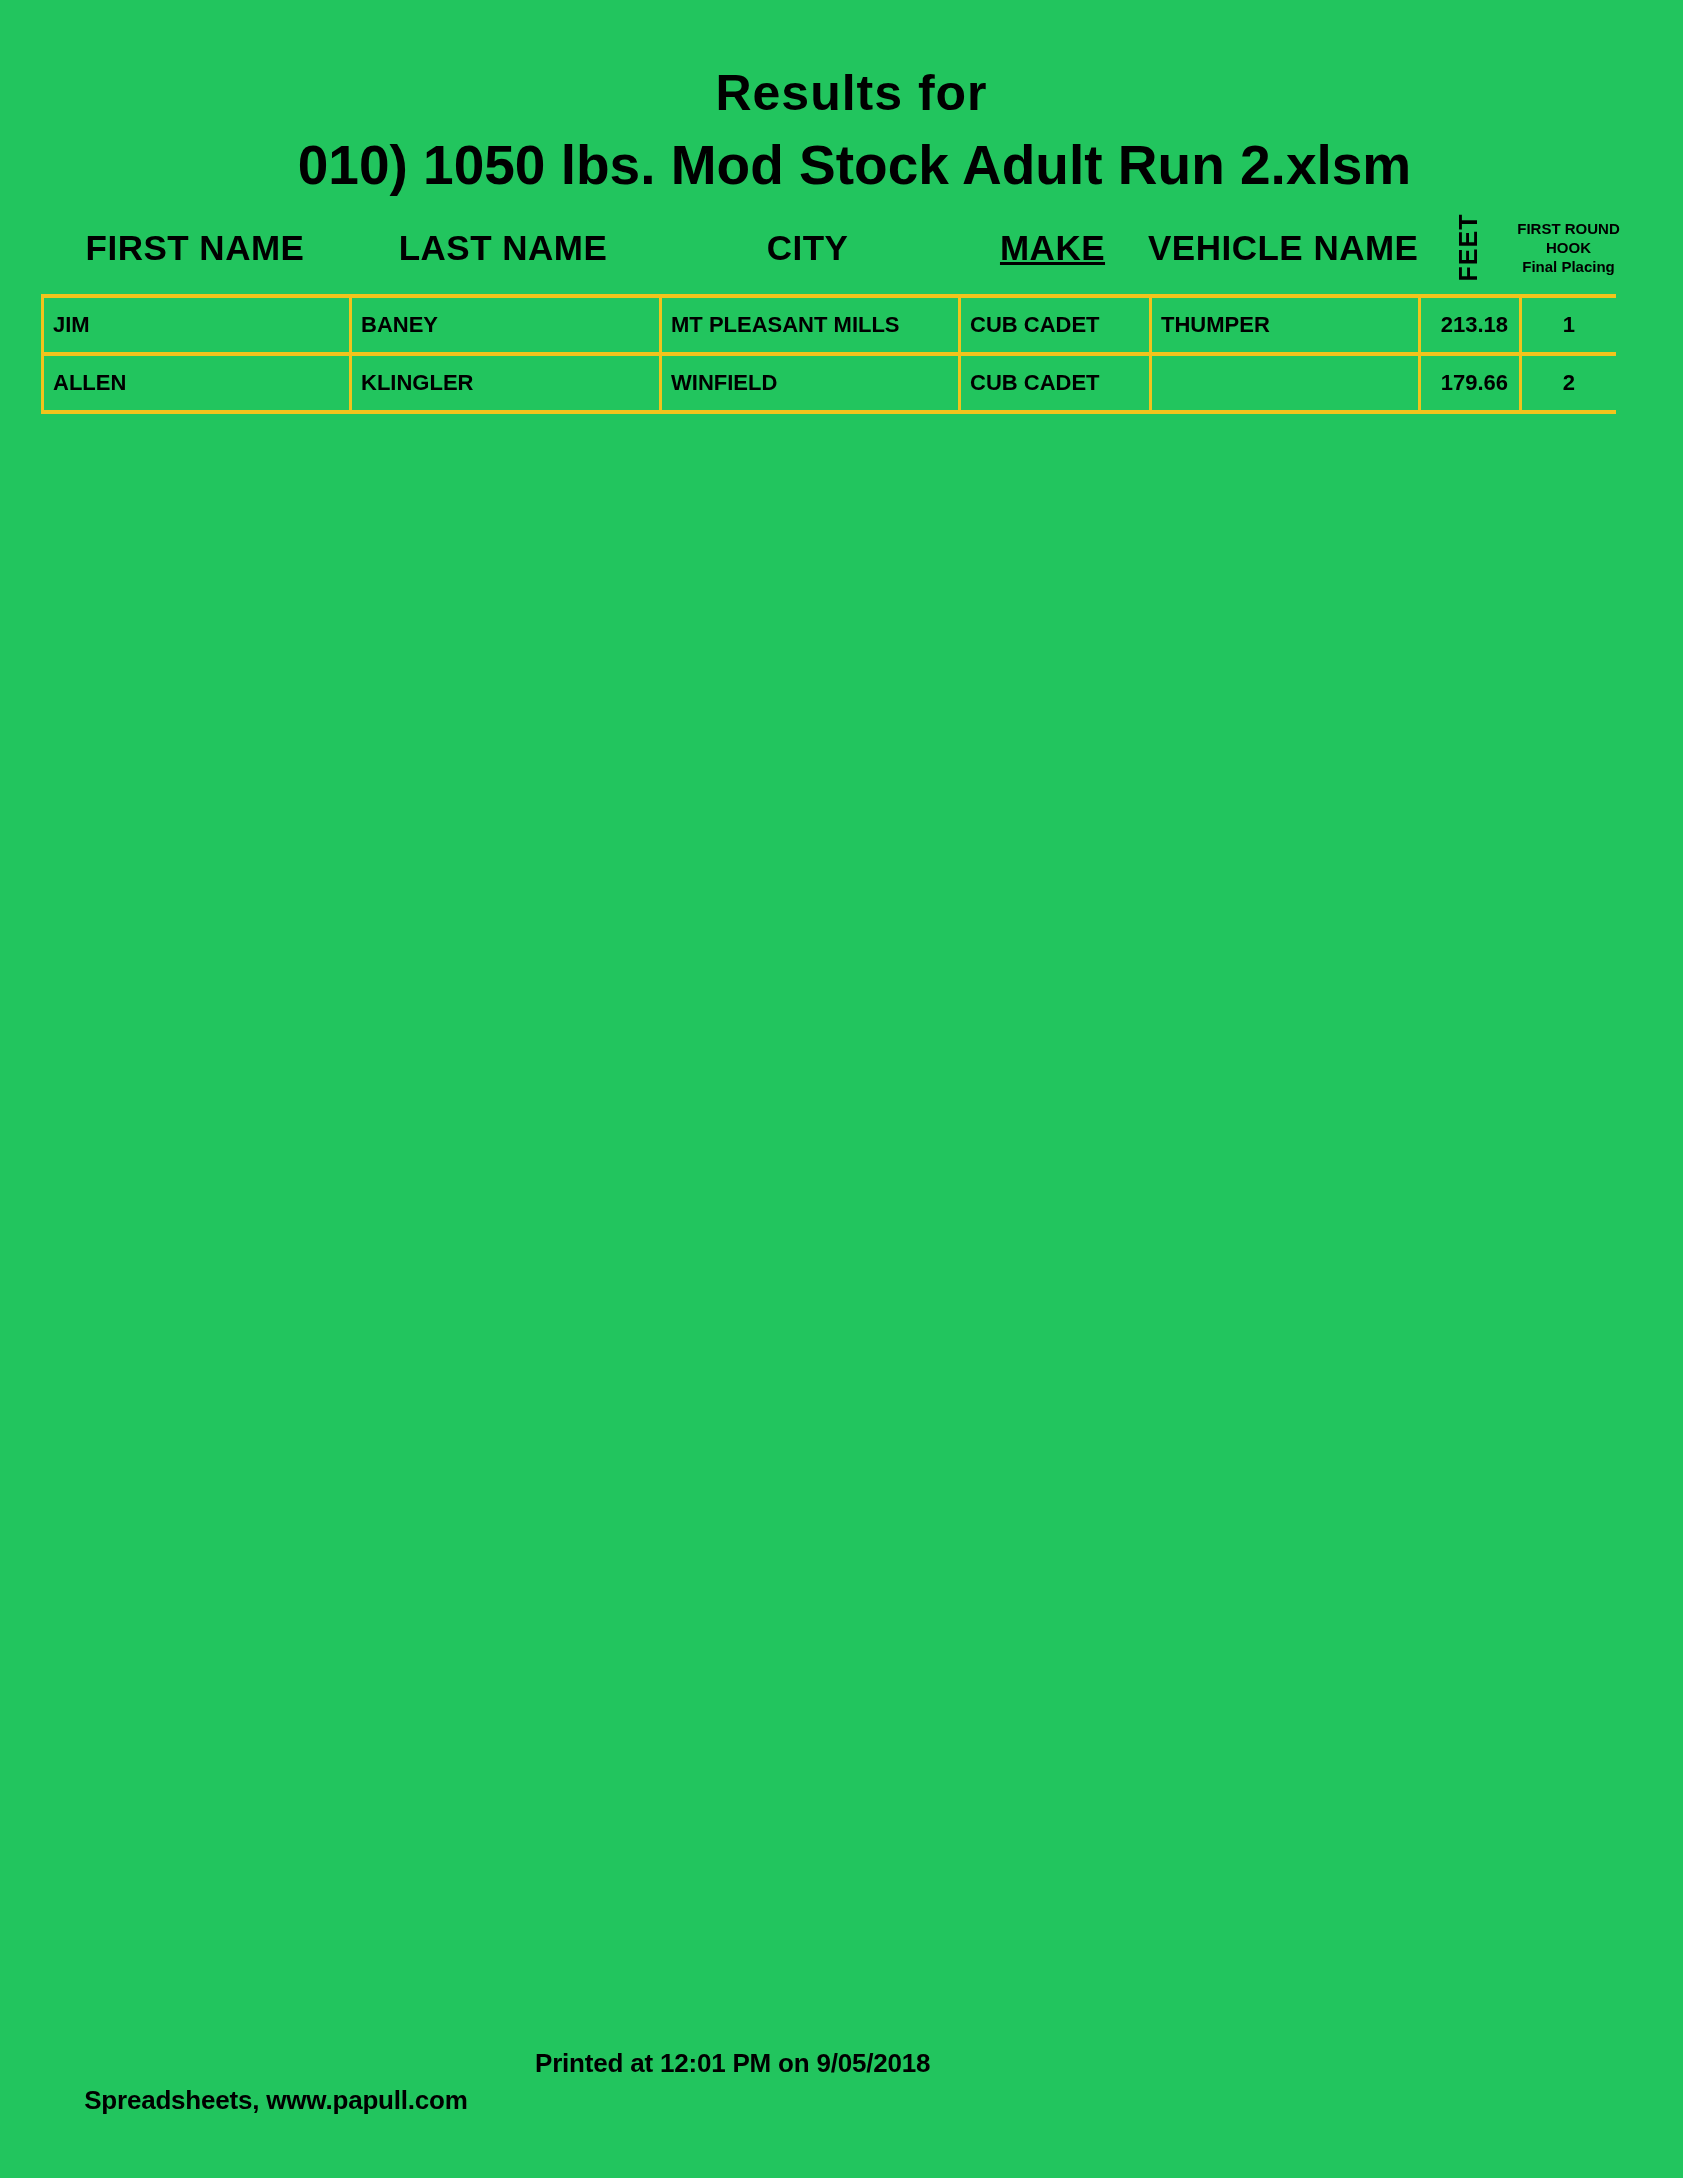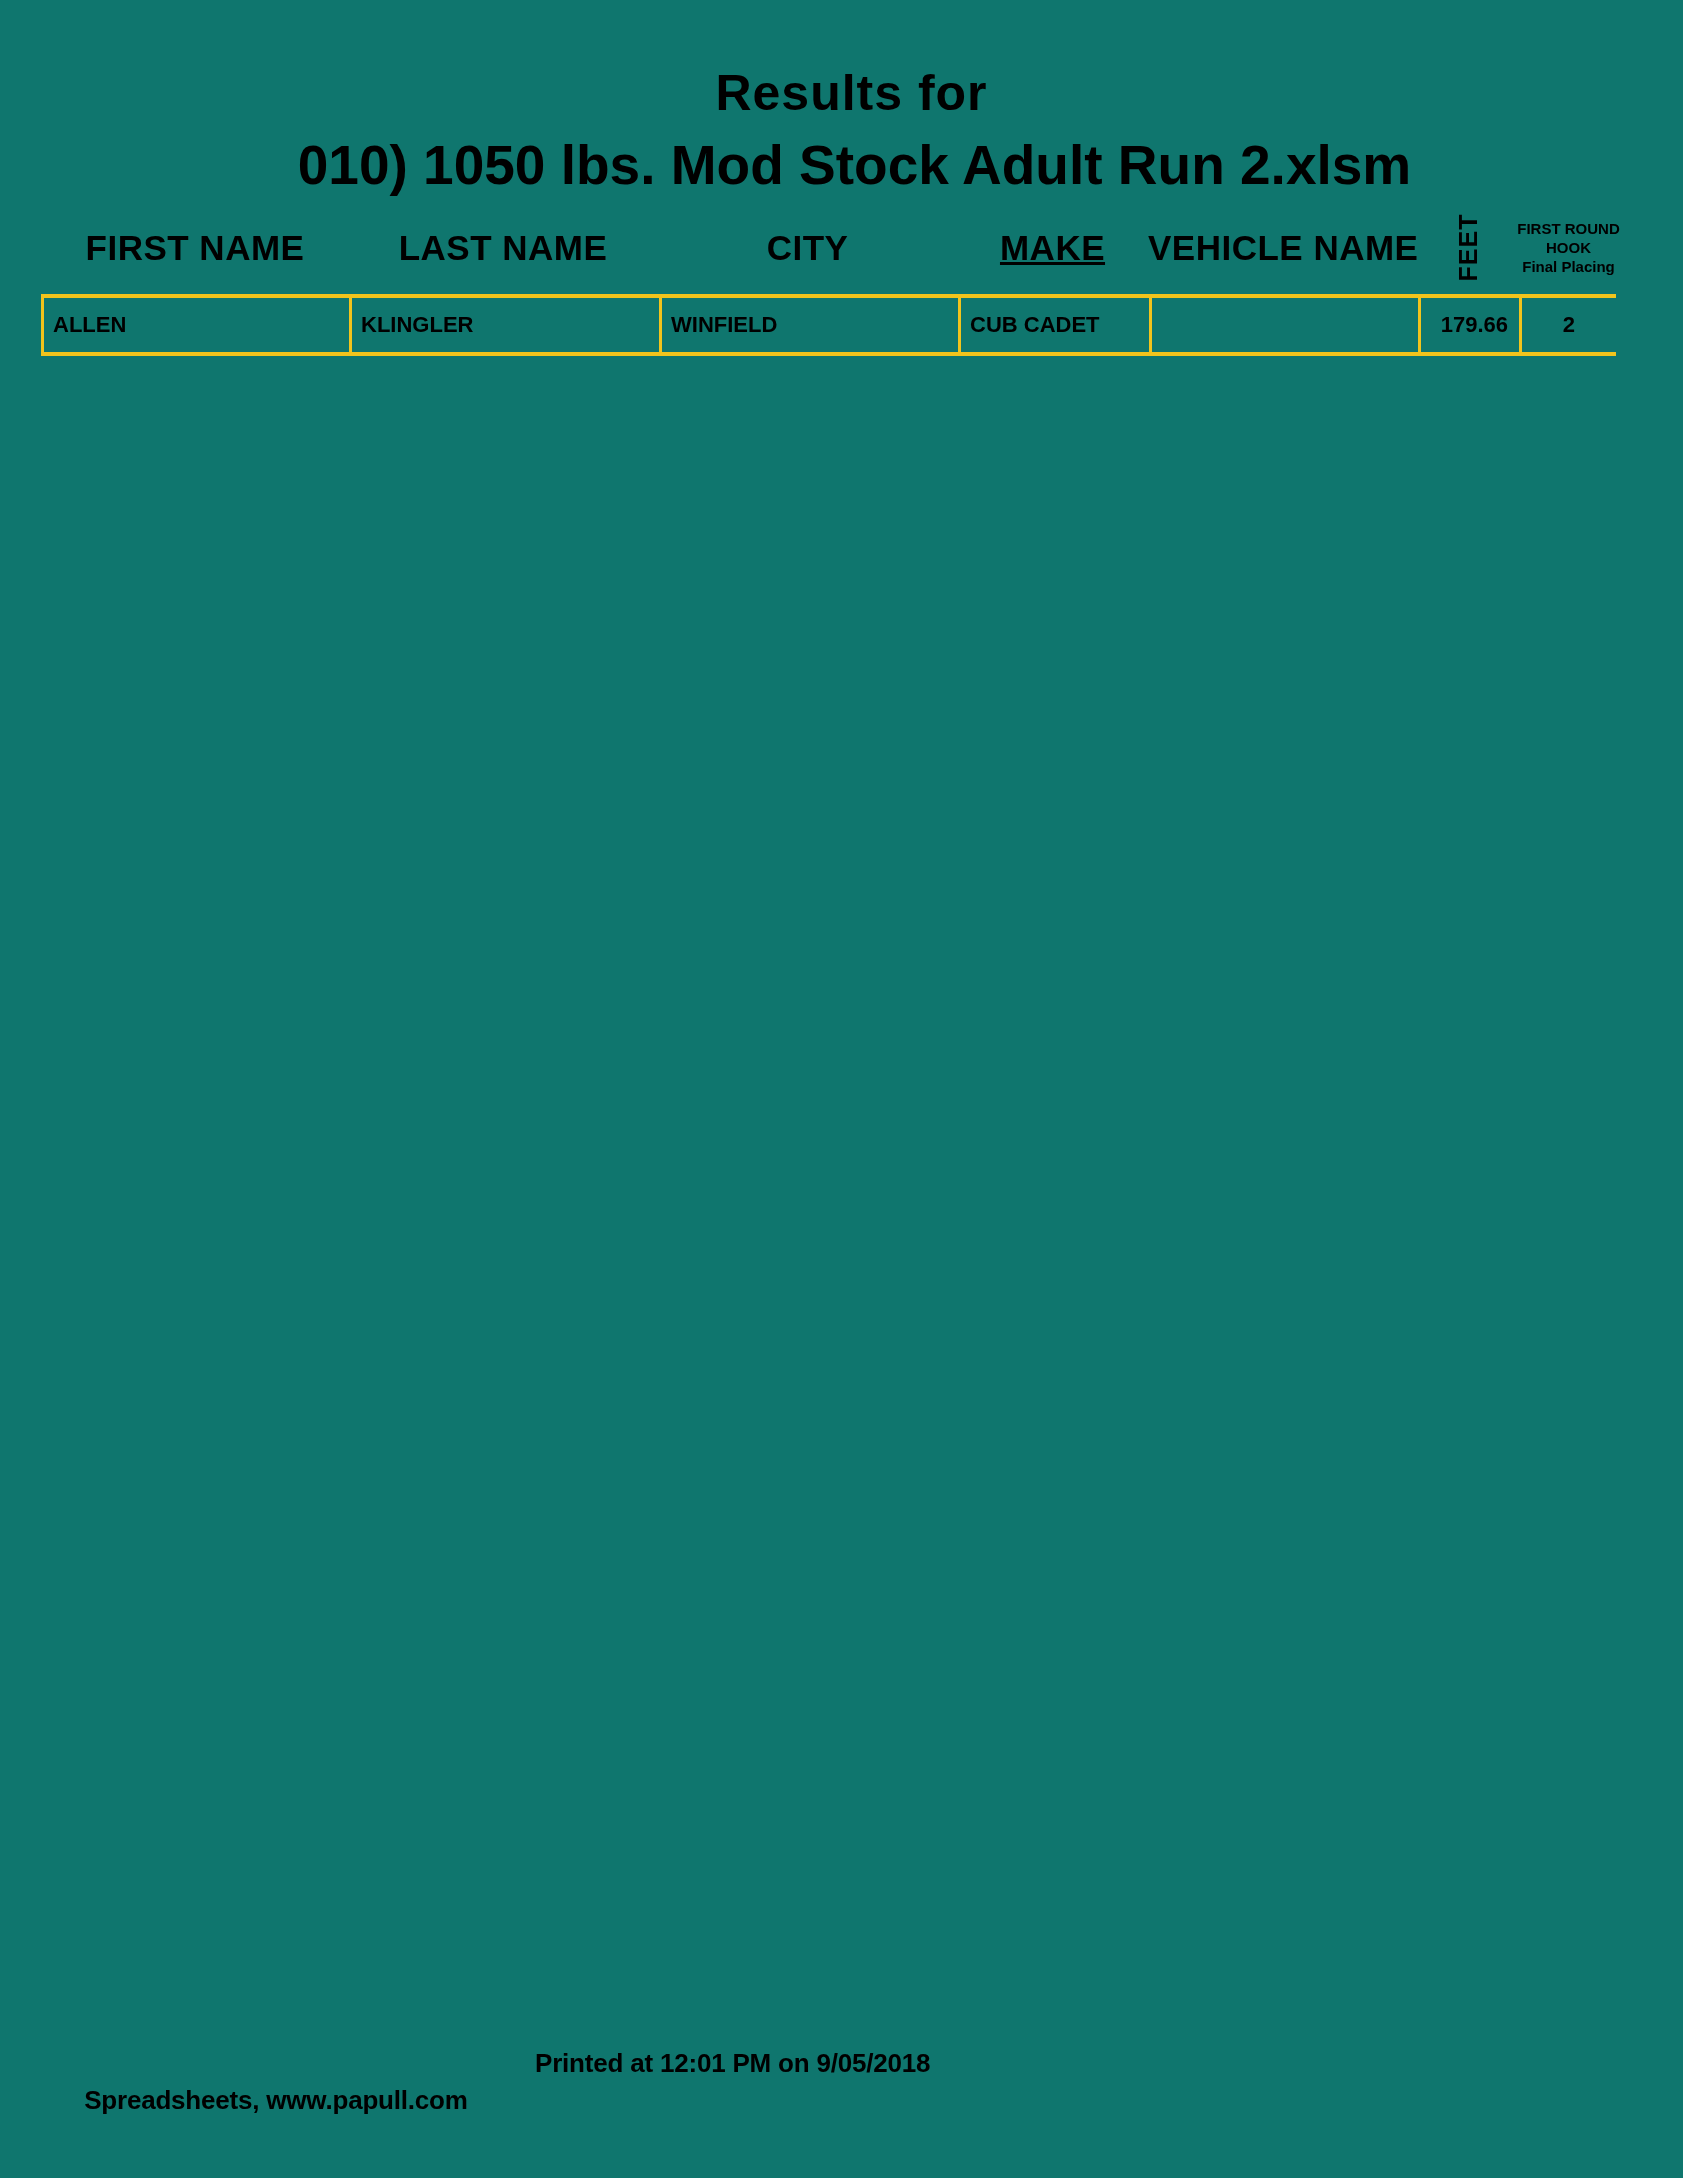--- a/index.html
+++ b/index.html
@@ -1,20 +1,20 @@
 <!DOCTYPE html>
 <html><head>
 <meta charset="utf-8">
 <style>
   html,body { margin:0; padding:0; background:#ffffff; }
   .page {
     position: relative;
     width: 1683px;
     height: 2178px;
-    background: #0f766e;
+    background: #22c55e;
     font-family: "Liberation Sans", sans-serif;
     font-weight: bold;
     color: #000000;
     --gold: #F2C41C;
     overflow: hidden;
   }
   .title1 {
     position: absolute;
     top: 66px; left: 10px; width: 1683px;
     text-align: center;
@@ -119,20 +119,29 @@
       <col style="width:308px">
         <col style="width:310px">
         <col style="width:299px">
       <col style="width:191px">
         <col style="width:269px">
         <col style="width:101px">
       <col style="width:95px">
     </colgroup>
     <tbody>
       <tr>
+        <td>JIM</td>
+        <td>BANEY</td>
+        <td>MT PLEASANT MILLS</td>
+        <td>CUB CADET</td>
+        <td>THUMPER</td>
+        <td class="num">213.18</td>
+        <td class="place">1</td>
+      </tr>
+      <tr>
         <td>ALLEN</td>
         <td>KLINGLER</td>
         <td>WINFIELD</td>
         <td>CUB CADET</td>
         <td></td>
         <td class="num">179.66</td>
         <td class="place">2</td>
       </tr>
     </tbody>
   </table>

